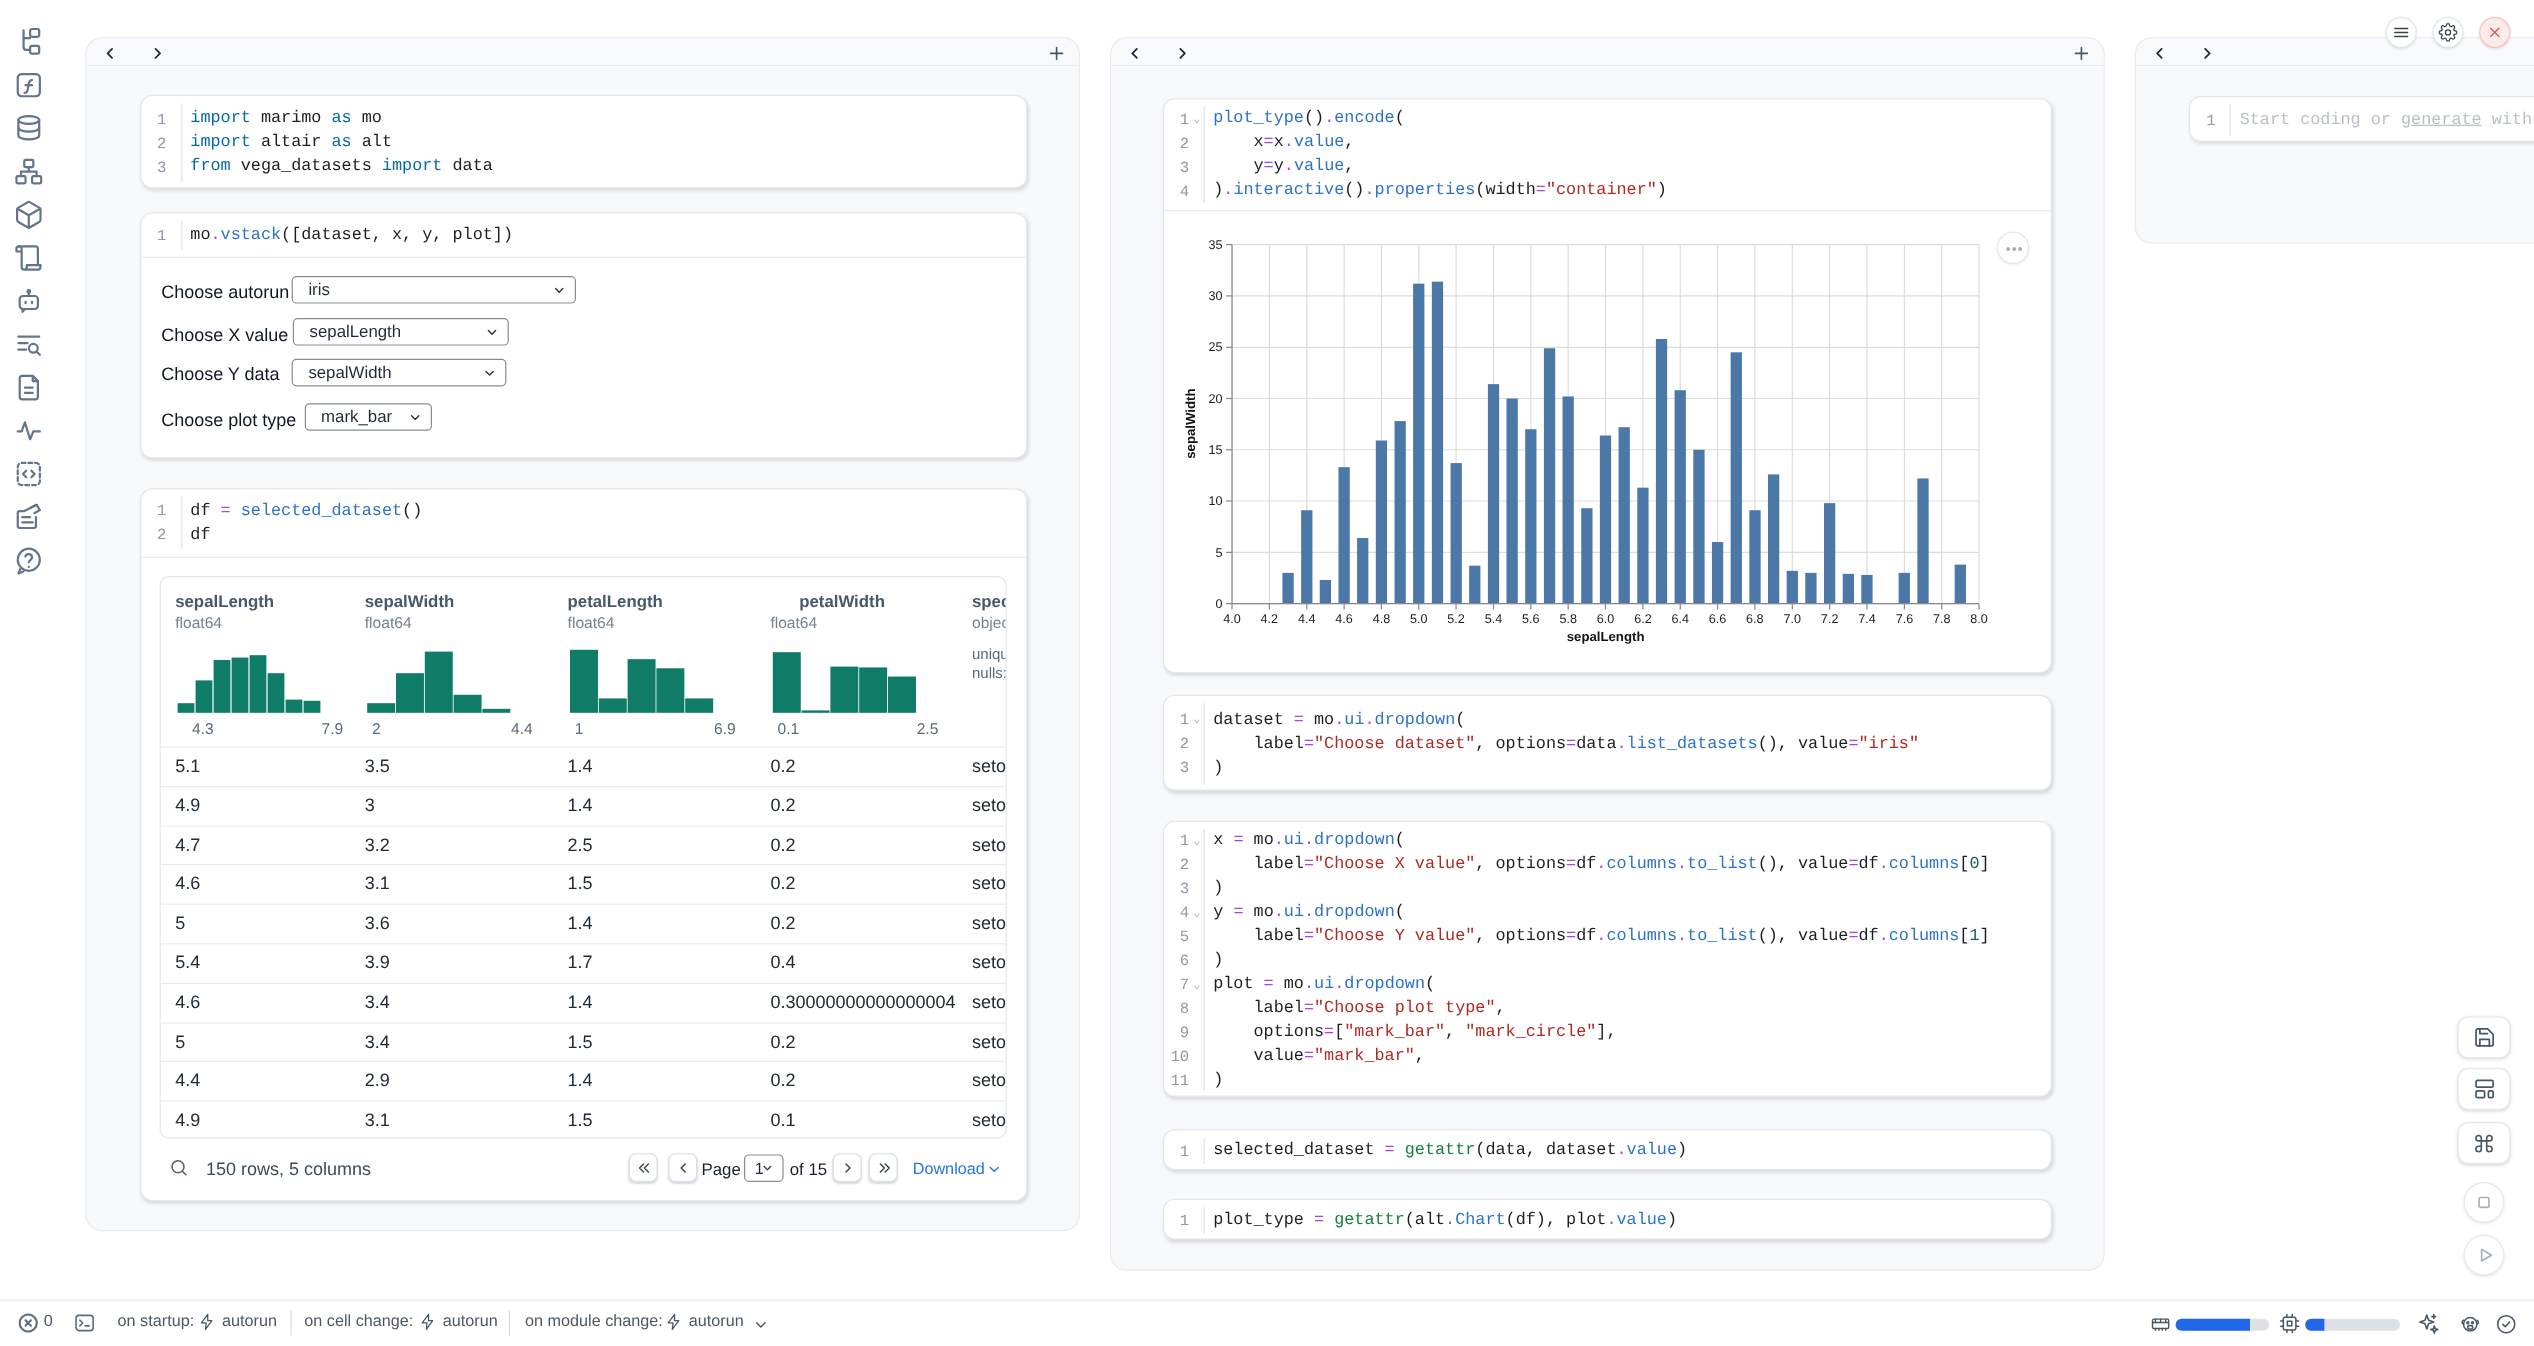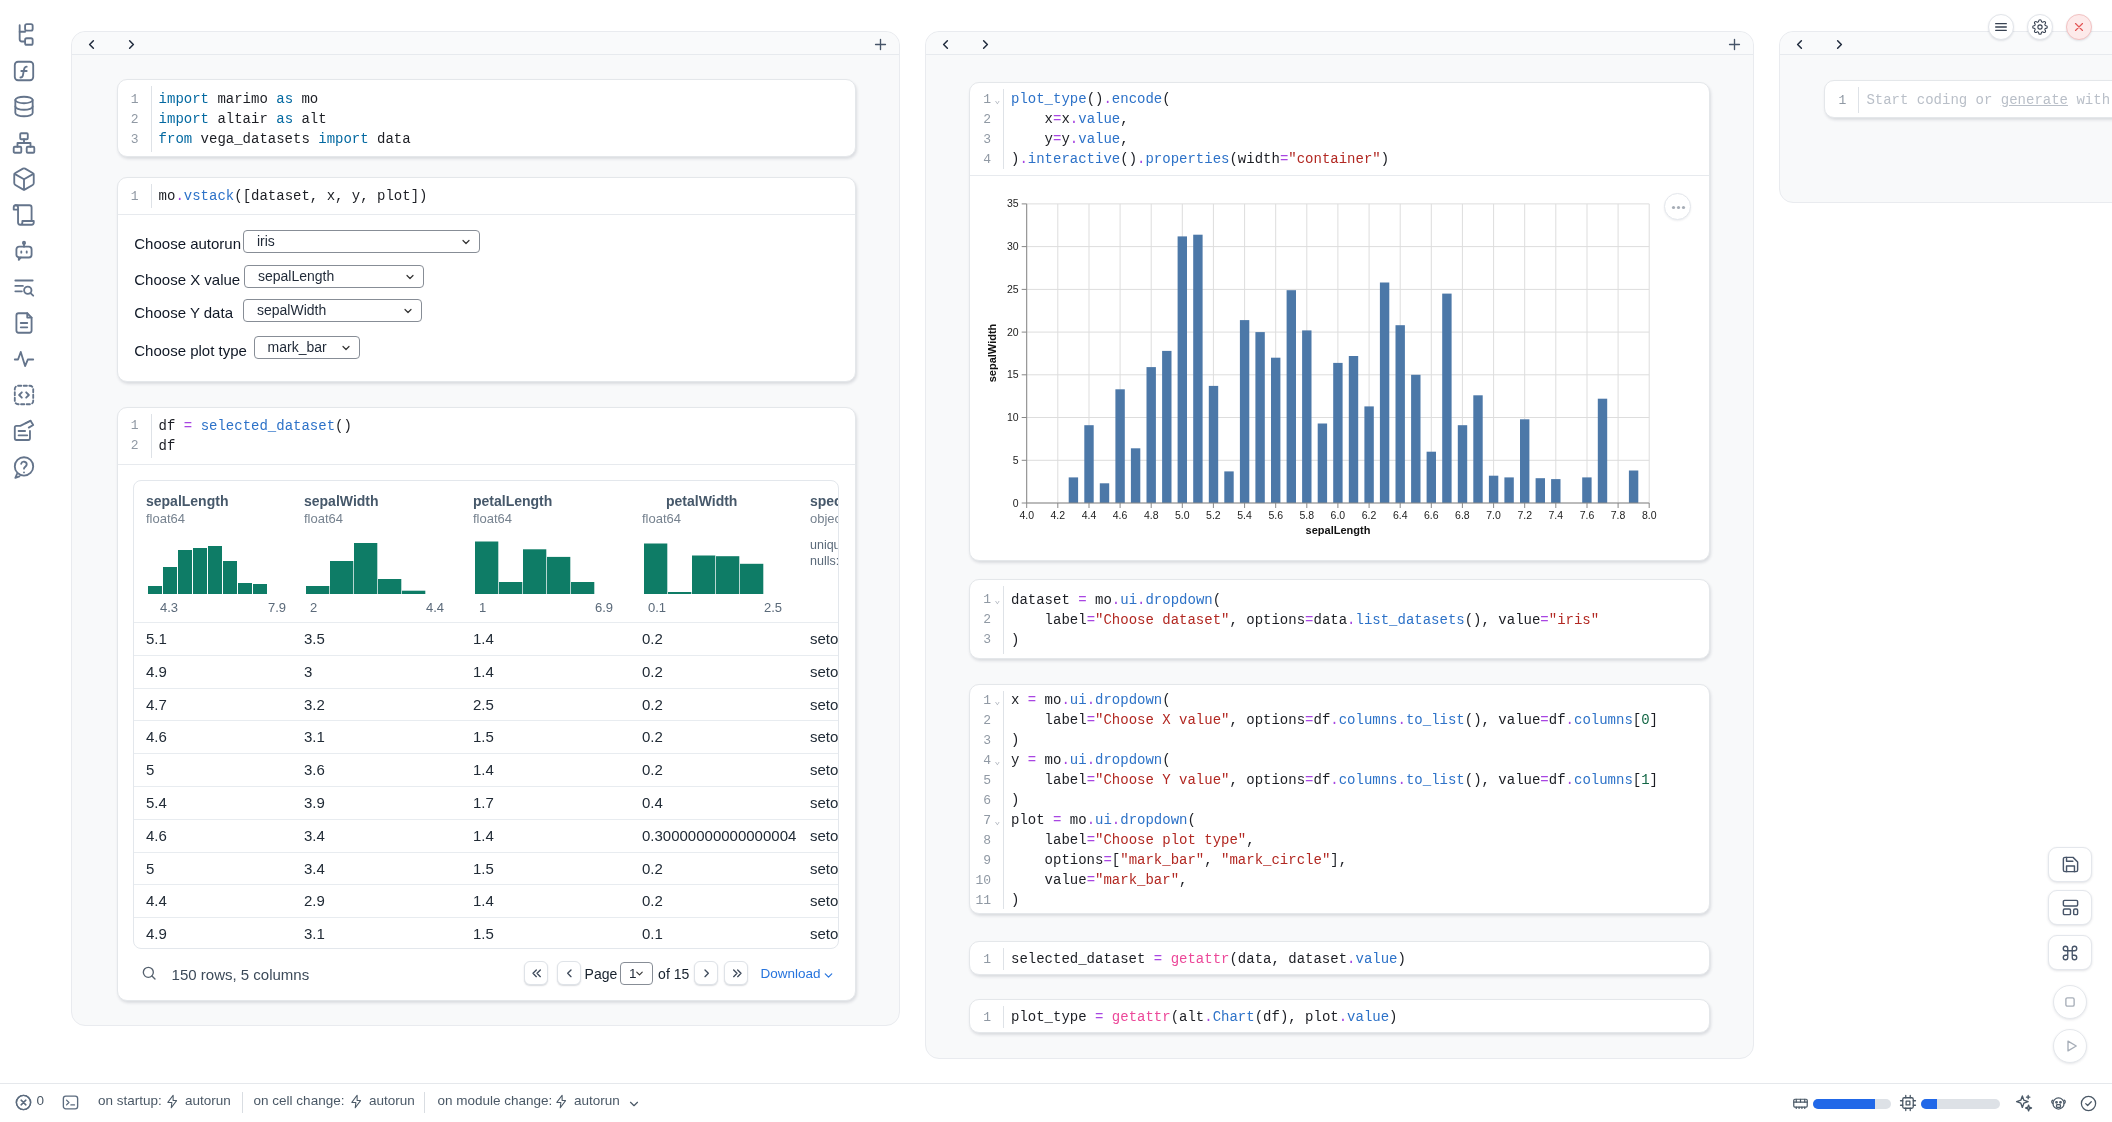--- a/index.html
+++ b/index.html
@@ -12,21 +12,21 @@
 .cb{font-family:"Liberation Mono",monospace;font-size:14px;color:#1c1e24}
 .cl{display:flex;align-items:center;white-space:pre}
 .ln{flex:0 0 24px;text-align:right;font-size:13px;color:#9099a4;position:relative;padding-right:3px;box-sizing:content-box;width:21px;flex-basis:21px}
 .fold{position:absolute;left:24.5px;top:2px;font-size:9.5px;color:#a8aeb8;font-weight:400;font-style:normal}
 .cc{margin-left:17px}
 .cb{position:relative}
 .cb:before{content:"";position:absolute;left:33px;top:6px;bottom:6px;border-left:1px solid #dee2e7}
 i.k{font-style:normal;color:#0369a1}
 i.o{font-style:normal;color:#a846e2}
 i.f{font-style:normal;color:#2d72c8}
-i.g{font-style:normal;color:#ec4899}
+i.g{font-style:normal;color:#15803d}
 i.s{font-style:normal;color:#b22822}
 i.n{font-style:normal;color:#116644}
 .sep{position:absolute;left:0;right:0;border-top:1px solid #e7eaee}
 .lbl{font-size:15px;color:#101826}
 .sel{position:absolute;height:23px;border:1px solid #878d96;border-radius:4px;background:#fff;
  font-size:14px;color:#1f2937;line-height:21px;padding-left:13px;white-space:nowrap}
 .sel svg{position:absolute;right:7px;top:5px}
 .tbox{position:absolute;left:15.4px;top:72.5px;width:706px;height:469px;border:1px solid #e3e7ec;
  border-radius:8px;overflow:hidden;background:#fff}
 .thist{position:absolute;left:0;top:0}

